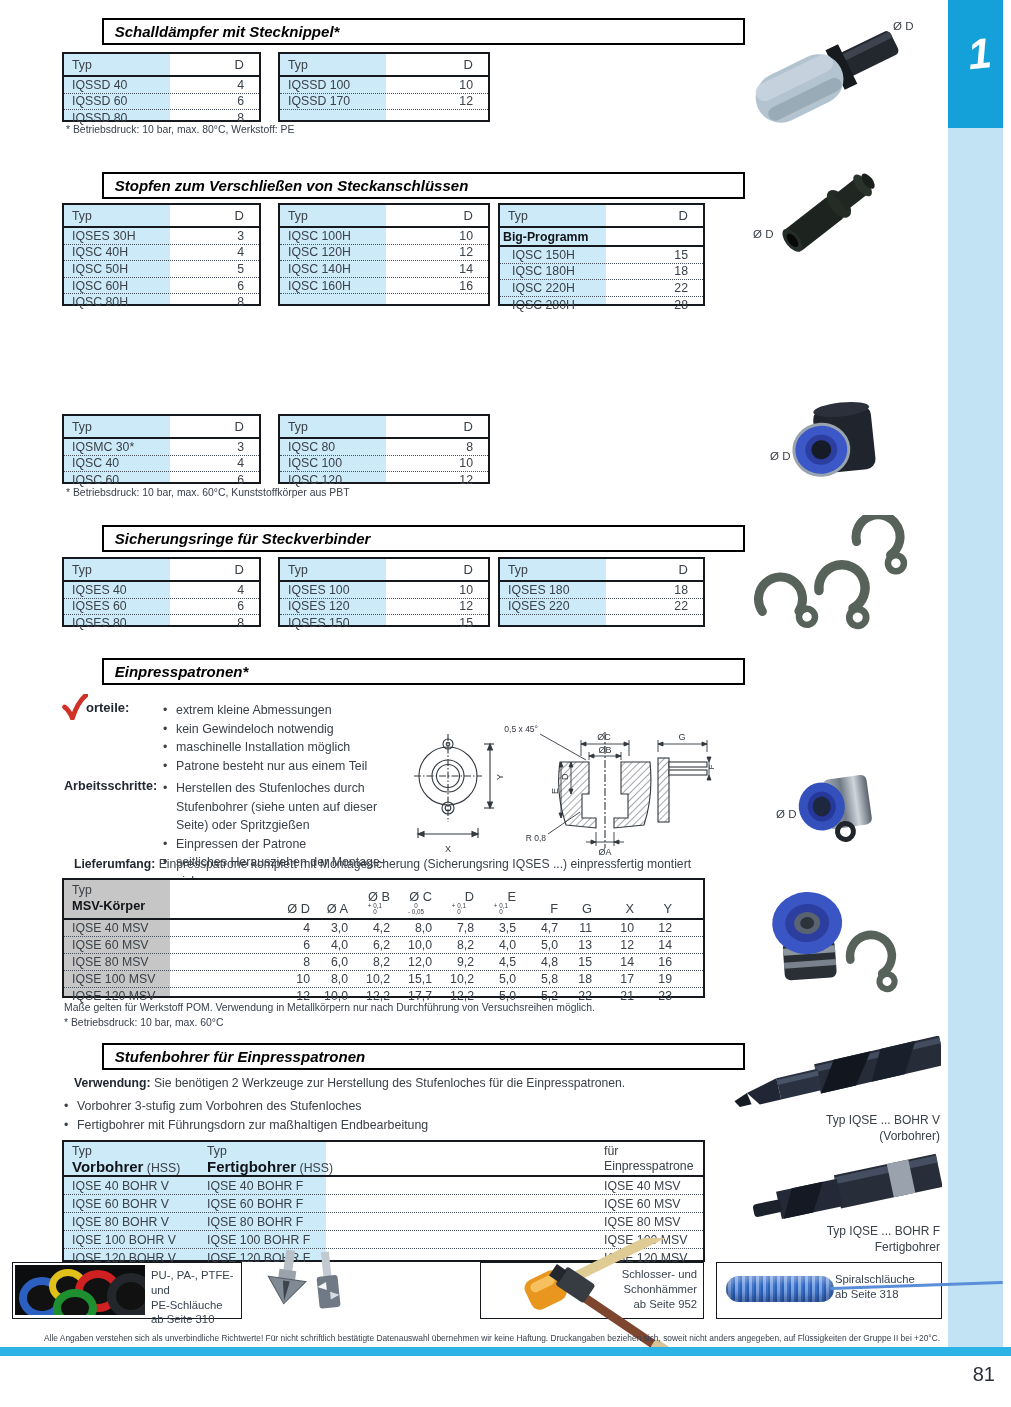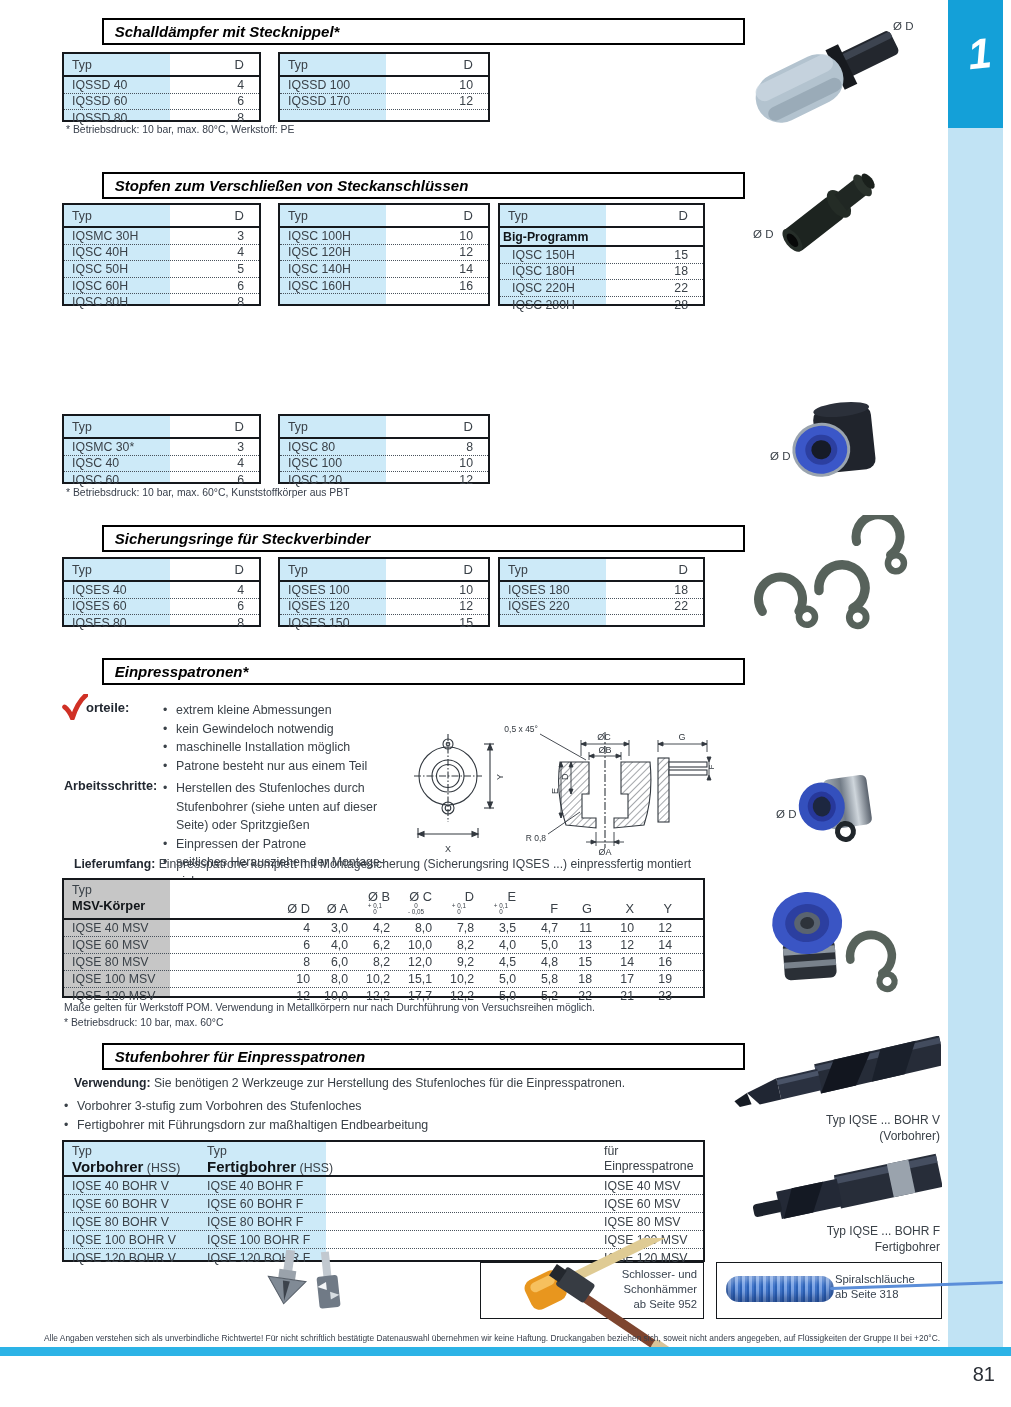--- a/index.html
+++ b/index.html
@@ -153,21 +153,21 @@
   <div class="sec-head" style="top:172px">
     <b>Stopfen zum Verschließen von Steckanschlüssen</b>
     </div>
   <div class="stable" style="left:62px;top:203px;width:199px;height:103px">
       <div class="strip"></div>
       <div class="thead">
         <span class="c1">Typ</span>
         <span class="c2">D</span>
       </div>
       <div class="trow">
-        <span class="c1">IQSMC 30H</span>
+        <span class="c1">IQSES 30H</span>
         <span class="c2">3</span>
       </div>
       <div class="trow">
         <span class="c1">IQSC 40H</span>
         <span class="c2">4</span>
       </div>
       <div class="trow">
         <span class="c1">IQSC 50H</span>
         <span class="c2">5</span>
       </div>
@@ -758,20 +758,34 @@
       <rect x="36" y="28" width="62" height="28" fill="#232936"></rect>
       <polygon points="52,28 84,28 68,56 38,56" fill="#141923"></polygon>
       <rect x="10" y="36" width="28" height="13" rx="4" fill="#1c222c"></rect>
     </g>
   </svg>
   <div class="drill-cap" style="left:780px;top:1224px">
     <div>Typ IQSE ... BOHR F</div>
     <div>Fertigbohrer</div>
   </div>
 
+  <div class="bbox" style="left:12px;width:230px">
+    <div class="photo-tubes">
+      <div class="ring" style="left:4px;top:12px;width:30px;height:26px;border:8px solid #2b5fc0"></div>
+      <div class="ring" style="left:34px;top:4px;width:24px;height:20px;border:7px solid #e0c019"></div>
+      <div class="ring" style="left:60px;top:5px;width:30px;height:26px;border:8px solid #cf2121"></div>
+      <div class="ring" style="left:38px;top:24px;width:28px;height:22px;border:8px solid #1e8f2e"></div>
+      <div class="ring" style="left:92px;top:8px;width:30px;height:28px;border:9px solid #23262a"></div>
+    </div>
+    <div class="txt" style="left:138px;top:5px">
+        <div class="">PU-, PA-, PTFE- und</div>
+        <div class="">PE-Schläuche</div>
+        <div class="">ab Seite 310</div>
+      </div>
+  </div>
 
   <svg class="prod" style="left:252px;top:1250px" width="120" height="70" viewBox="0 0 120 70">
     <g transform="rotate(8 35 30)">
       <rect x="30" y="0" width="9" height="22" fill="#b9c0c8"></rect>
       <rect x="26" y="20" width="17" height="9" fill="#9aa2ab"></rect>
       <polygon points="16,29 54,29 35,54" fill="#808a95" stroke="#565e68" stroke-width="1"></polygon>
       <polygon points="31,31 38,31 35,51" fill="#3c434c"></polygon>
     </g>
     <g transform="translate(62,2) rotate(-6 12 30)">
       <rect x="10" y="0" width="8" height="26" fill="#c2c9d0"></rect>

